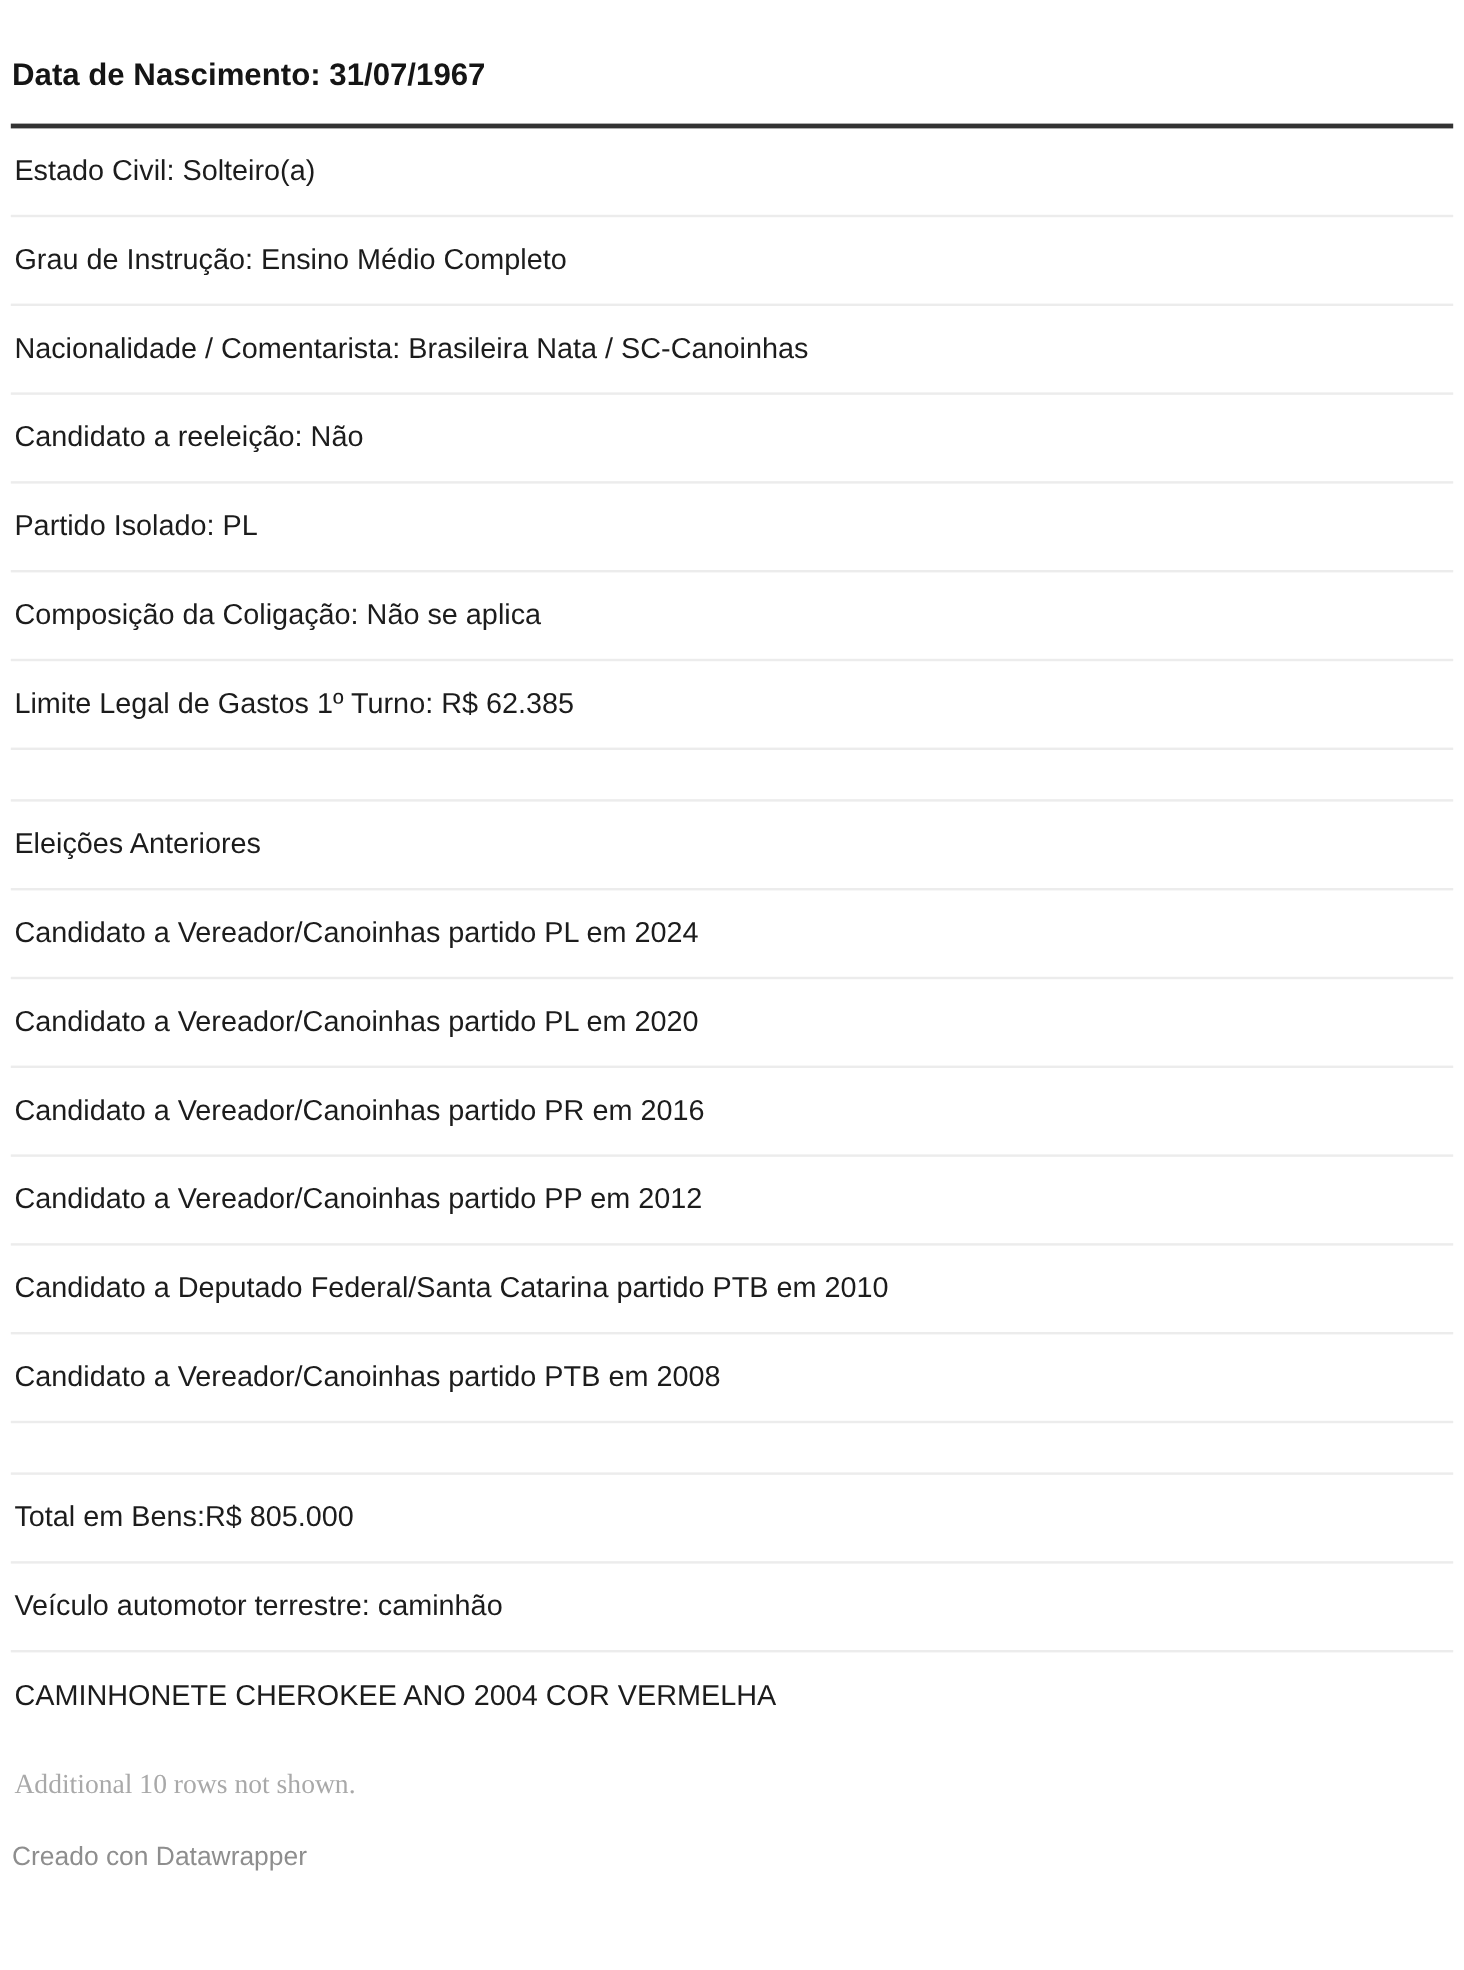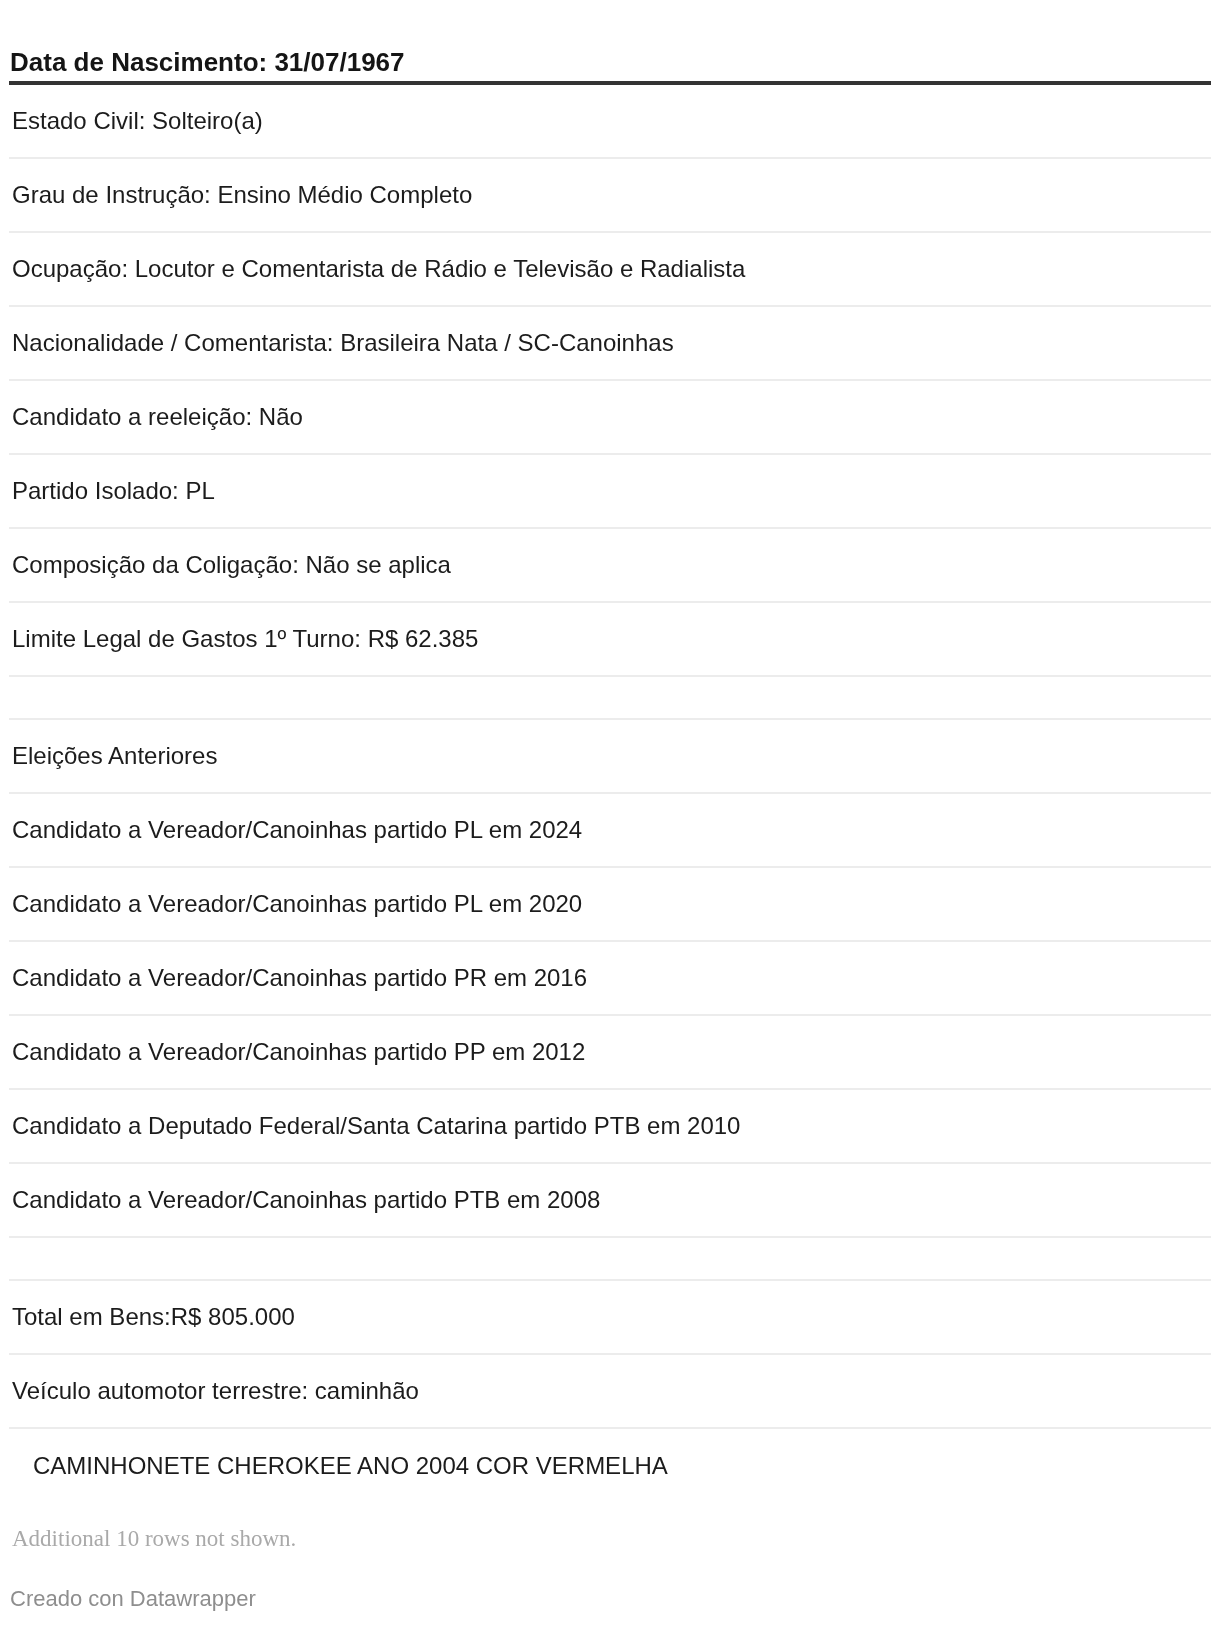--- a/index.html
+++ b/index.html
@@ -11,21 +11,21 @@
     width: 1220px;
     height: 1642px;
     overflow: hidden;
     font-family: "Liberation Sans", "DejaVu Sans", sans-serif;
     -webkit-font-smoothing: antialiased;
   }
   .table {
     margin: 0 9px;
   }
   .table-header {
-    padding: 46px 0 2px 1px;
+    padding: 46px 0 24px 1px;
     font-size: 26px;
     font-weight: bold;
     color: var(--header-text, #151515);
     border-bottom: 4px solid var(--thick-border, #333333);
     line-height: 33px;
   }
   .row {
     box-sizing: border-box;
     height: 74px;
     display: flex;
@@ -34,21 +34,20 @@
     font-size: 24px;
     color: var(--row-text, #1c1c1c);
     border-bottom: 2px solid var(--divider, #ececec);
     white-space: nowrap;
   }
   .row.spacer {
     height: 43px;
   }
   .row.no-border {
     border-bottom: none;
-    margin-left: 21px;
   }
   .truncation {
     box-sizing: border-box;
     height: 72px;
     display: flex;
     align-items: center;
     padding-left: 3px;
     font-size: 23px;
     color: var(--muted, #a9a9a9);
     font-family: Liberation Serif, serif;
@@ -64,23 +63,20 @@
 <body style="--header-text: #151515; --row-text: #1c1c1c; --thick-border: #333333; --divider: #ececec; --muted: #a9a9a9; --attribution: #8e8e8e;">
 
 <div class="table">
   <div class="table-header">Data de Nascimento: 31/07/1967</div>
   <div id="rows">
       <div class="row data">
         <span>Estado Civil: Solteiro(a)</span>
       </div>
       <div class="row data">
         <span>Grau de Instrução: Ensino Médio Completo</span>
-      </div>
-      <div class="row data">
-        <span>Ocupação: Locutor e Comentarista de Rádio e Televisão e Radialista</span>
       </div>
       <div class="row data">
         <span>Nacionalidade / Comentarista: Brasileira Nata / SC-Canoinhas</span>
       </div>
       <div class="row data">
         <span>Candidato a reeleição: Não</span>
       </div>
       <div class="row data">
         <span>Partido Isolado: PL</span>
       </div>

